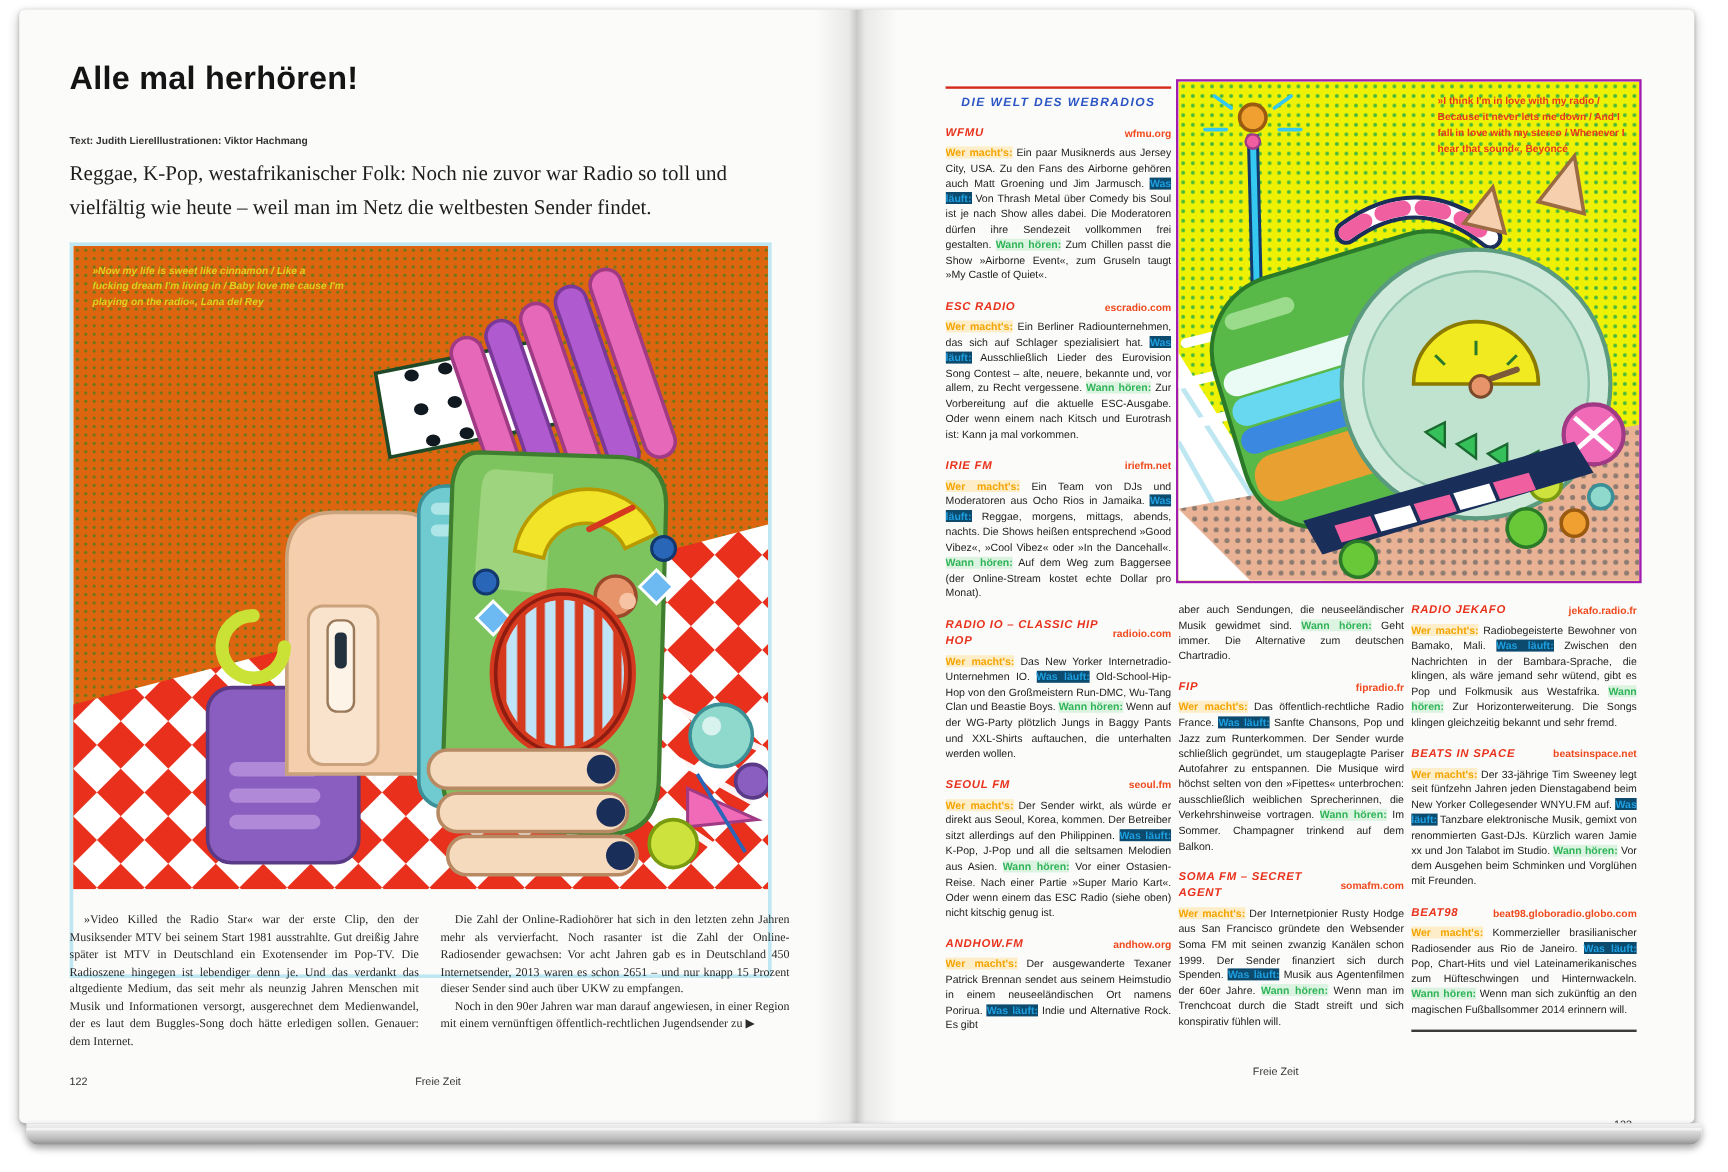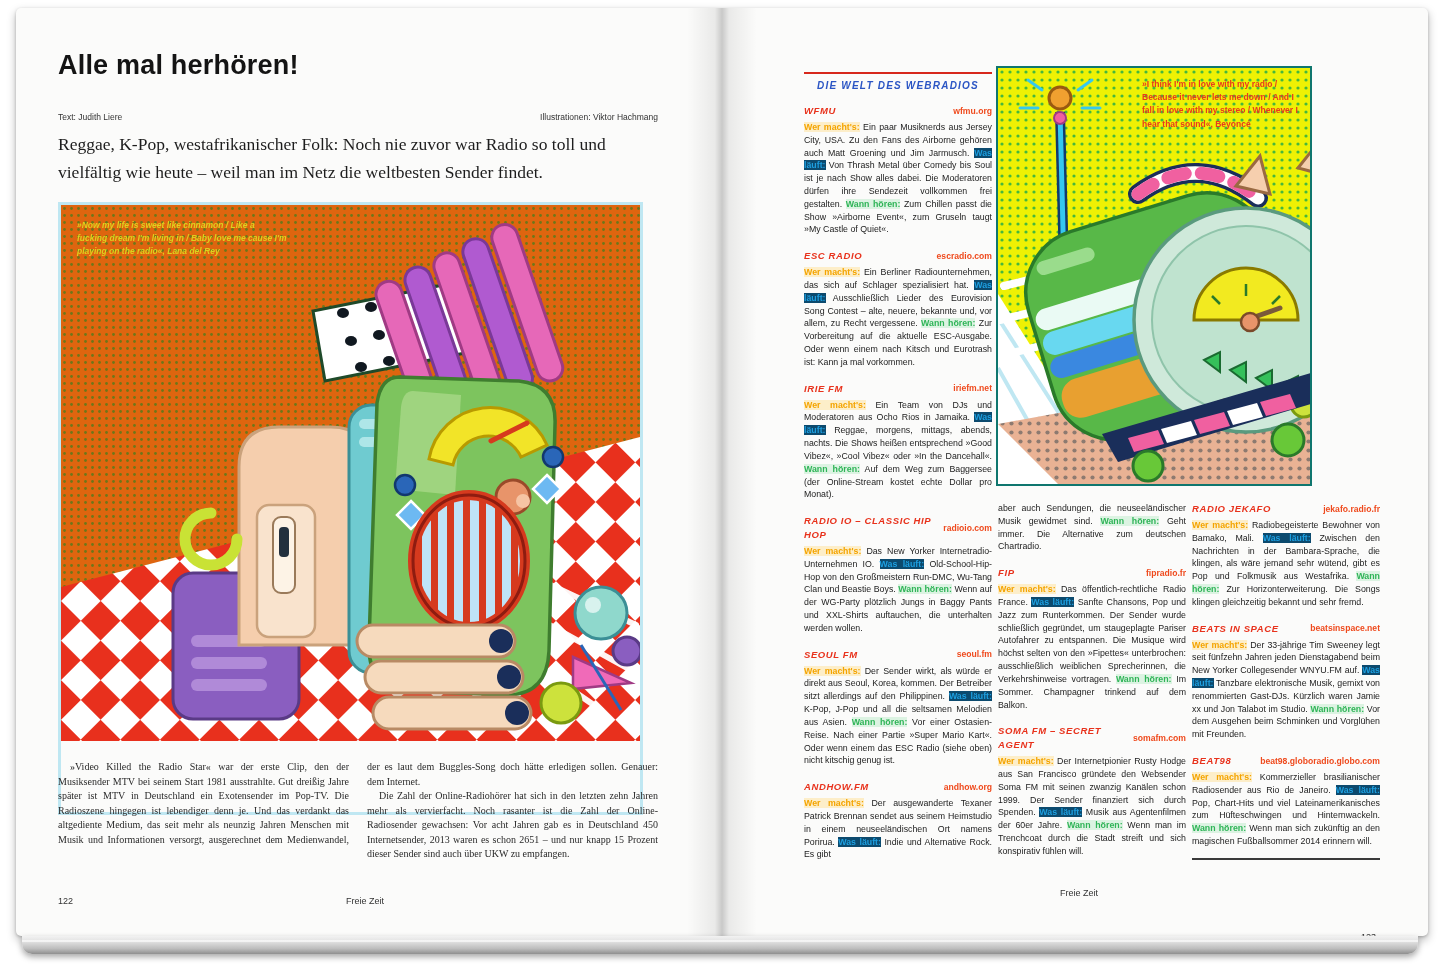--- a/index.html
+++ b/index.html
@@ -5,41 +5,40 @@
   html,body{margin:0;padding:0;}
   body{
     width:1440px;height:977px;position:relative;background:#ffffff;
     font-family:"Liberation Sans",sans-serif;overflow:hidden;
   }
   
   .book{
     position:absolute;left:16px;top:8px;width:1396px;height:928px;
     background:#fbfbfa;border-radius:5px;
     box-shadow:0 4px 10px rgba(0,0,0,.28),0 1px 3px rgba(0,0,0,.2);
-    padding-left:16px;
   }
   .book-edge{
     position:absolute;left:22px;right:22px;top:936px;height:18px;
     background:linear-gradient(#f2f2f2 0%,#e2e2e2 30%,#bdbdbd 70%,#8f8f8f 100%);
     border-radius:0 0 10px 10px;
     box-shadow:0 3px 6px rgba(0,0,0,.35);
   }
   .book-edge .edge-line{height:2px;background:rgba(255,255,255,.6);margin-top:4px;}
   .spine{
     position:absolute;left:50%;top:0;bottom:0;width:70px;transform:translateX(-50%);
     background:linear-gradient(90deg,rgba(0,0,0,0) 0%,rgba(0,0,0,.07) 40%,rgba(0,0,0,.20) 50%,rgba(0,0,0,.07) 60%,rgba(0,0,0,0) 100%);
     pointer-events:none;z-index:5;
   }
   .page{position:absolute;top:0;bottom:0;width:698px;}
   .page.left{left:0;}
   .page.right{right:0;}
 
   
   .lp-title{position:absolute;left:42px;top:42px;font-size:27px;font-weight:bold;color:#141414;letter-spacing:.2px;}
-  .lp-byline{position:absolute;left:42px;top:104px;width:600px;font-size:8.5px;color:#333;display:flex;justify-content:space-between;}
+  .lp-byline{position:absolute;left:42px;top:104px;width:600px;font-size:8.5px;color:#333;display:flex;font-weight:bold;}
   .lp-intro{
     position:absolute;left:42px;top:122px;width:600px;
     font-family:"Liberation Serif",serif;font-size:17.5px;line-height:1.6;color:#1d1d1d;
   }
   .lp-ill{
     position:absolute;left:42px;top:194px;width:585px;height:613px;
     border:3px solid #bfe7f2;box-sizing:border-box;overflow:hidden;font-style:italic;
   }
   .lp-ill svg{display:block;}
   .ill-quote-left{
@@ -69,22 +68,22 @@
   .station{margin-bottom:13px;}
   .st-head{display:flex;justify-content:space-between;align-items:center;gap:6px;margin-bottom:3px;}
   .st-name{color:#e8321c;font-weight:bold;font-style:italic;font-size:9.5px;letter-spacing:.6px;}
   .st-url{color:#ef4a1d;font-weight:bold;font-size:8.6px;white-space:nowrap;}
   .st-body{margin:0;text-align:justify;}
   .lb{font-weight:bold;}
   .lb.who{color:#f4a400;background:#fdeec9;}
   .lb.what{color:#1d9fe0;background:#0c4a6e;}
   .lb.when{color:#2fb457;background:#dcf3e2;}
   .rp-ill{
-    position:absolute;left:266px;top:58px;width:316px;height:420px;
-    border:2px solid #0f766e;box-sizing:border-box;overflow:hidden;
+    position:absolute;left:266px;top:58px;width:388px;height:420px;
+    border:2px solid #a21caf;box-sizing:border-box;overflow:hidden;
   }
   .ill-quote-right{
     position:absolute;right:10px;top:10px;width:158px;
     color:#e8391f;font-size:8.5px;font-weight:bold;line-height:1.55;
   }
   .rp-endrule{height:2px;background:#3a3a3a;margin-top:10px;}
   .rp-footer-title{position:absolute;left:0;right:0;top:880px;text-align:center;font-size:9px;color:#333;}
   .rp-footer-num{position:absolute;right:52px;top:924px;font-size:9px;color:#333;}
 </style>
 </head>
@@ -197,20 +196,21 @@
         <polygon points="512,452 570,478 512,484" fill="#f06ab8" stroke="#a03a84" stroke-width="2.5"></polygon>
         <circle cx="500" cy="498" r="20" fill="#cde23c" stroke="#7a9a10" stroke-width="3"></circle>
         <line x1="520" y1="440" x2="560" y2="505" stroke="#2a66b8" stroke-width="3"></line>
       </svg>
       <div class="ill-quote-left">»Now my life is sweet like cinnamon / Like a fucking dream I'm living in / Baby love me cause I'm playing on the radio«, Lana del Rey</div>
     </div>
 
     <div class="lp-body">
       <p>»Video Killed the Radio Star« war der erste Clip, den der Musiksender MTV bei seinem Start 1981 ausstrahlte. Gut dreißig Jahre später ist MTV in Deutschland ein Exotensender im Pop-TV. Die Radioszene hingegen ist lebendiger denn je. Und das verdankt das altgediente Medium, das seit mehr als neunzig Jahren Menschen mit Musik und Informationen versorgt, ausgerechnet dem Medienwandel, der es laut dem Buggles-Song doch hätte erledigen sollen. Genauer: dem Internet.</p>
       <p>Die Zahl der Online-Radiohörer hat sich in den letzten zehn Jahren mehr als vervierfacht. Noch rasanter ist die Zahl der Online-Radiosender gewachsen: Vor acht Jahren gab es in Deutschland 450 Internetsender, 2013 waren es schon 2651 – und nur knapp 15 Prozent dieser Sender sind auch über UKW zu empfangen.</p>
+      <p>Noch in den 90er Jahren war man darauf angewiesen, in einer Region mit einem vernünftigen öffentlich-rechtlichen Jugendsender zu ▶</p>
     </div>
 
     <div class="lp-footer-num">122</div>
     <div class="lp-footer-title">Freie Zeit</div>
   </div>
 
   <div class="page right">
     <div class="rp-rule-red"></div>
     <div class="rp-heading">DIE WELT DES WEBRADIOS</div>
 

